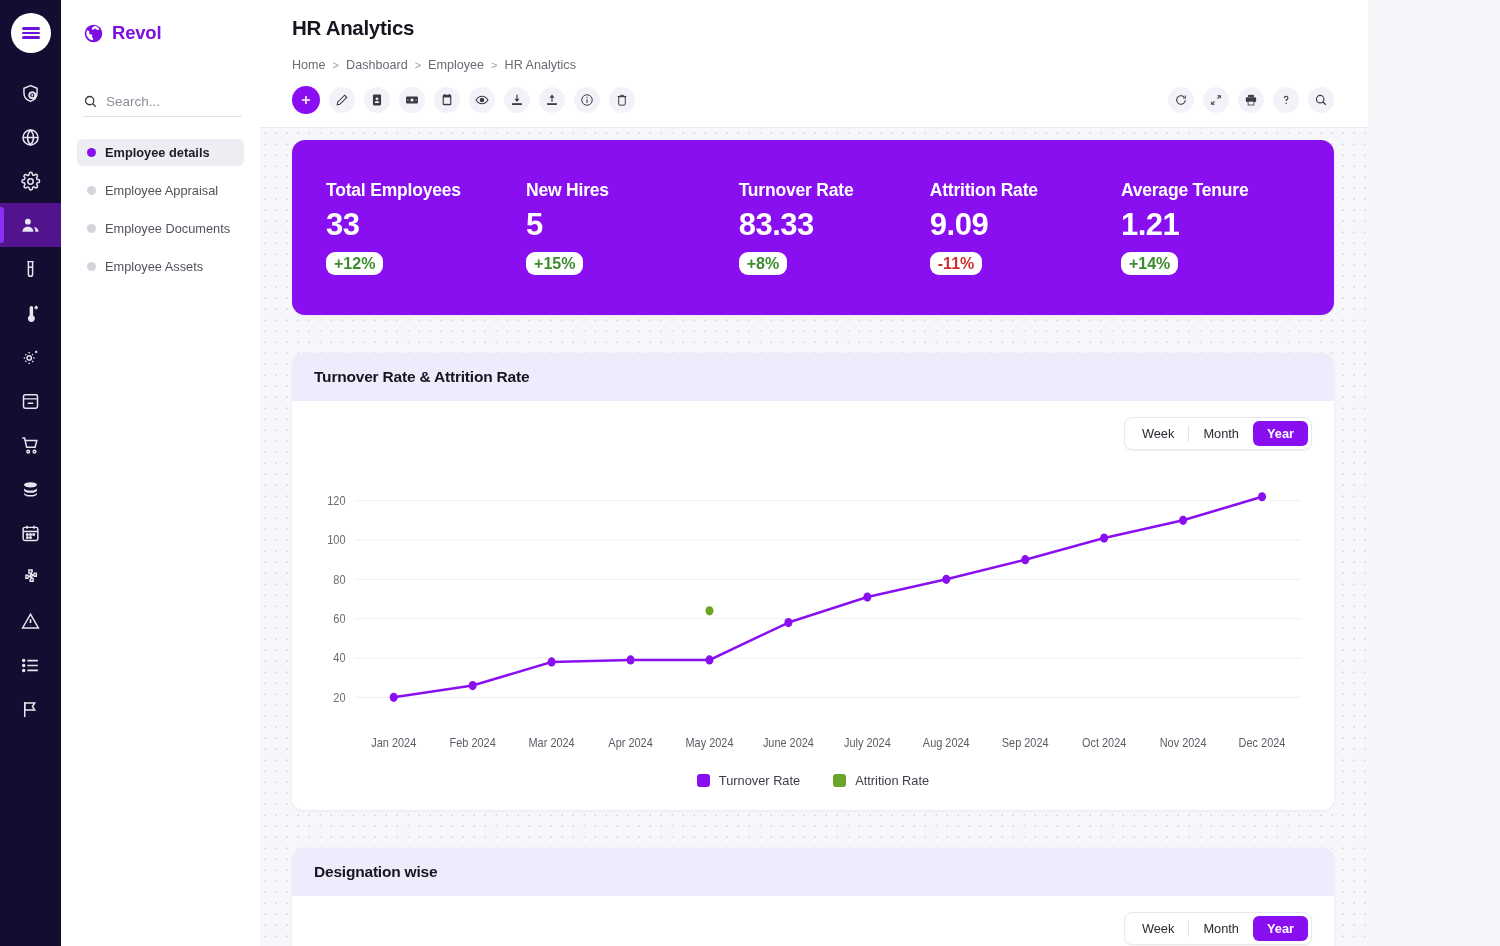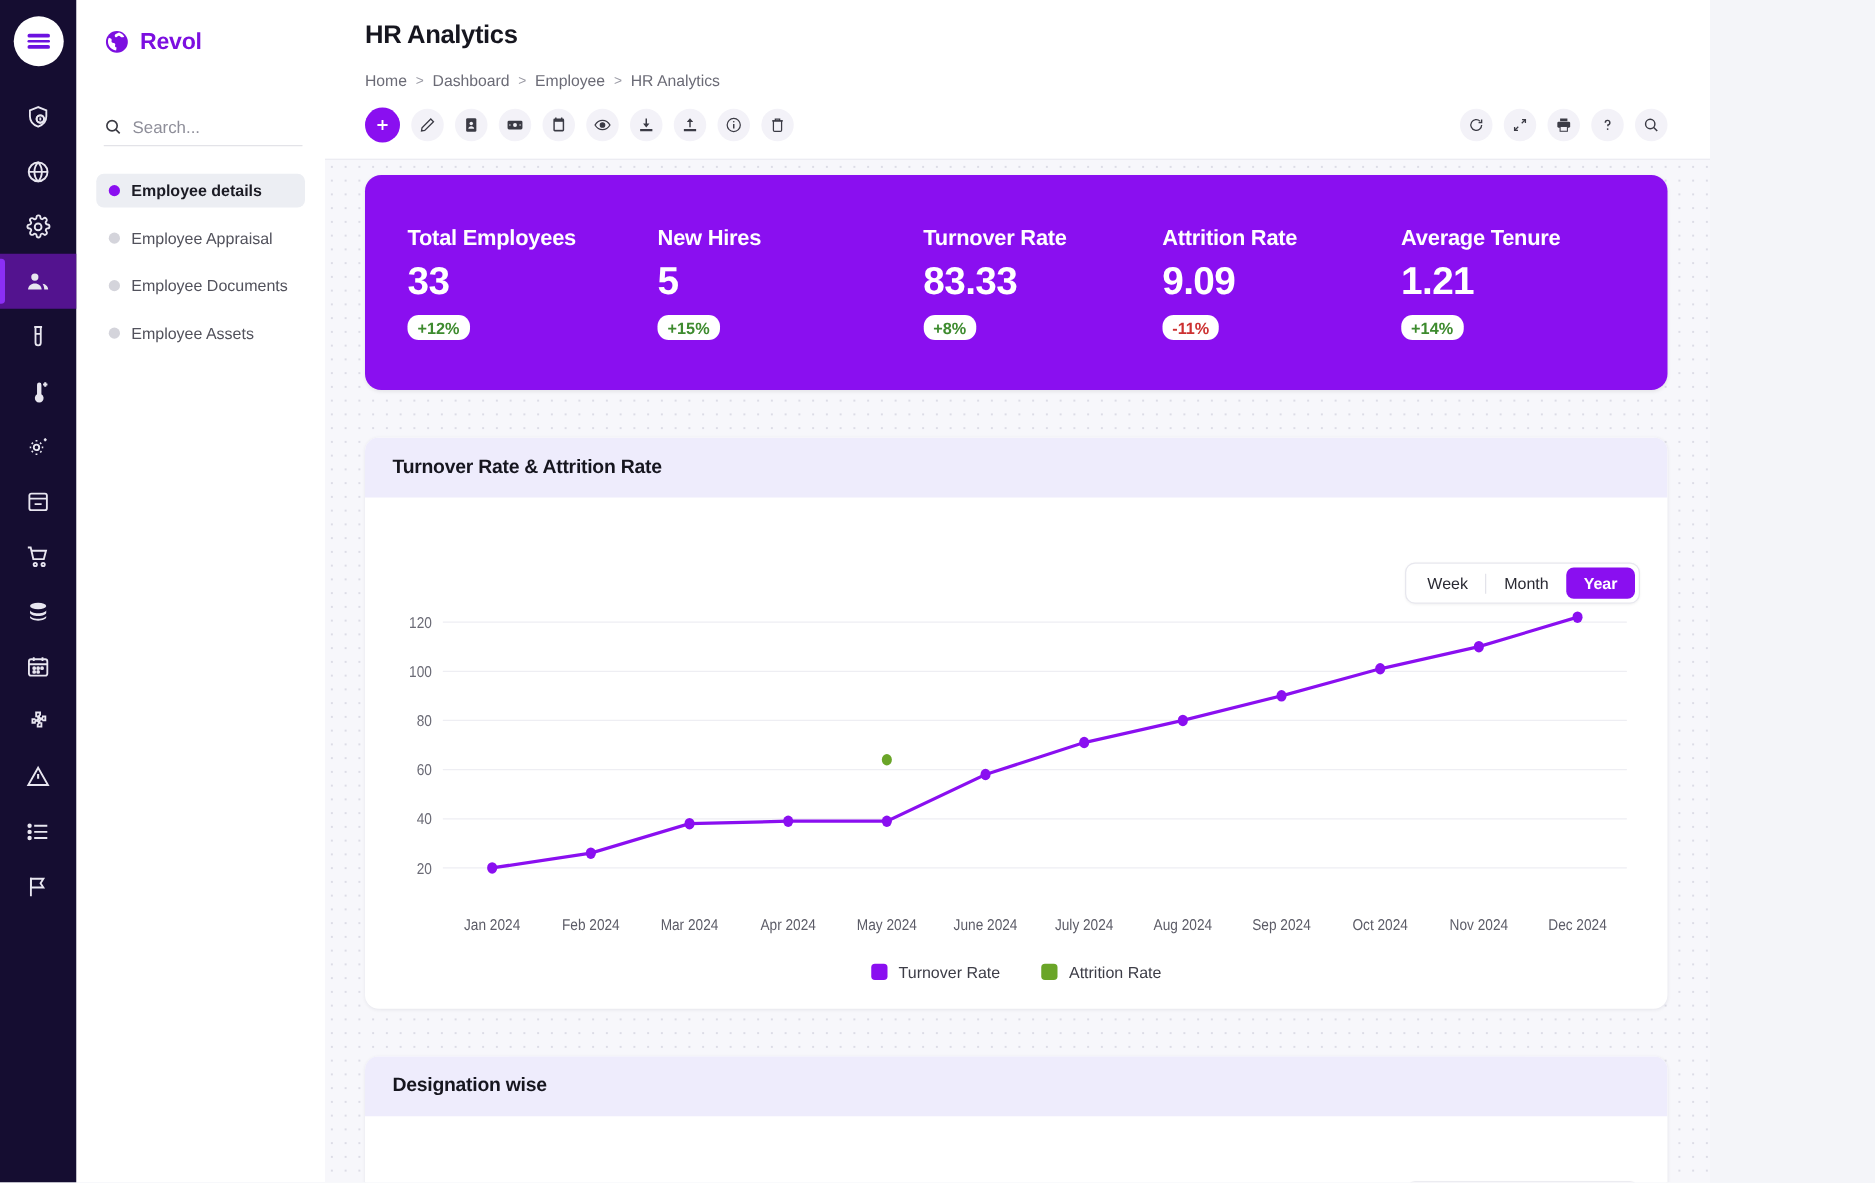--- a/index.html
+++ b/index.html
@@ -117,41 +117,41 @@
     box-shadow: 0 1px 3px rgba(0,0,0,.07);
   }
   .kpi-cell { flex: 1 1 0; min-width: 0; }
   .kpi-cell:nth-child(1) { flex: 1.05 1 0; }
   .kpi-cell:nth-child(2) { flex: 1.12 1 0; }
   .kpi-label { color: #fff; font-size: 17.5px; font-weight: bold; letter-spacing: -0.2px; }
   .kpi-value { color: #fff; font-size: 31px; font-weight: bold; margin-top: 6px; letter-spacing: -0.5px; }
   .kpi-badge {
     display: inline-block; margin-top: 9px;
     background: #fff; border-radius: 9px;
-    padding: 2.5px 8px; font-size: 13px; font-weight: bold;
+    padding: 2.5px 8px; font-size: 16px; font-weight: bold;
   }
   .kpi-badge.up { color: #3d8b2e; }
   .kpi-badge.down { color: #cc3131; }
 
   
   .card {
     background: #fff; border-radius: 11px; margin-top: 38px;
     box-shadow: 0 1px 3px rgba(20,20,40,.07); overflow: hidden;
   }
   .card-head {
     background: #eeecfc; padding: 15px 22px;
     font-size: 15.5px; font-weight: bold; color: #16161f; letter-spacing: -0.2px;
   }
   .card-body { padding: 16px 22px 16px 22px; position: relative; }
 
   .seg {
     position: absolute; right: 22px; top: 16px;
     display: flex; align-items: center;
     background: #fff; border: 1px solid #e7e7ee; border-radius: 8px;
-    padding: 3px; box-shadow: 0 1px 2px rgba(0,0,0,.05); margin-top: 36px;
+    padding: 3px; box-shadow: 0 1px 2px rgba(0,0,0,.05);
   }
   .seg-btn {
     padding: 5px 14px; font-size: 12.8px; color: #2a2a33;
     border-radius: 6px; cursor: pointer; border: 0; background: transparent;
     font-family: "Liberation Sans", sans-serif;
   }
   .seg-div { width: 1px; height: 16px; background: #e3e3ea; }
   .seg-btn.active { background: #8a0ff0; color: #fff; font-weight: bold; }
 
   

